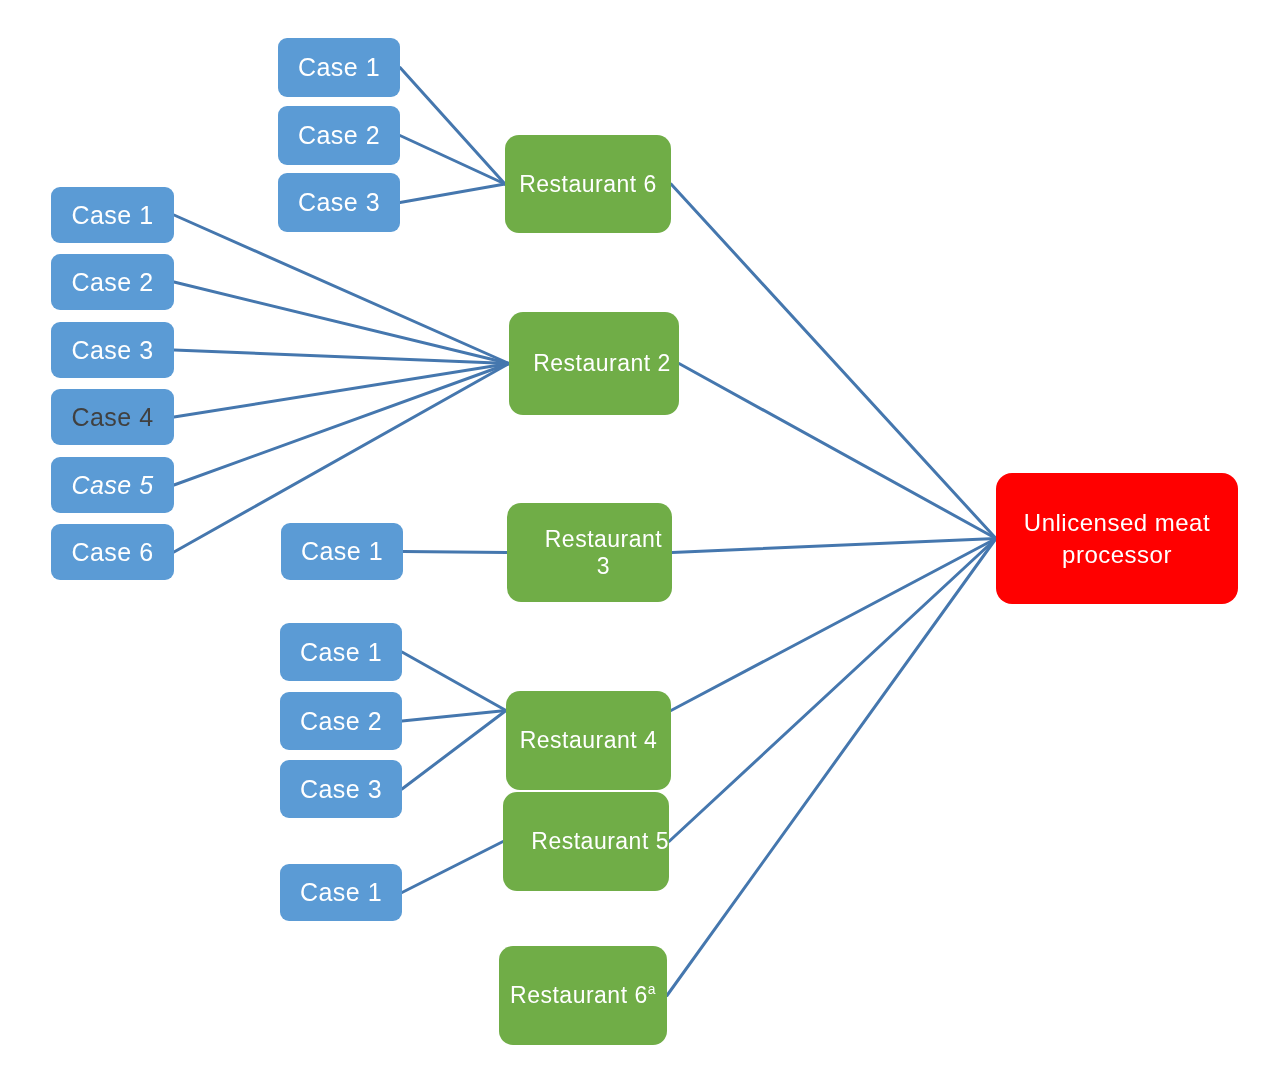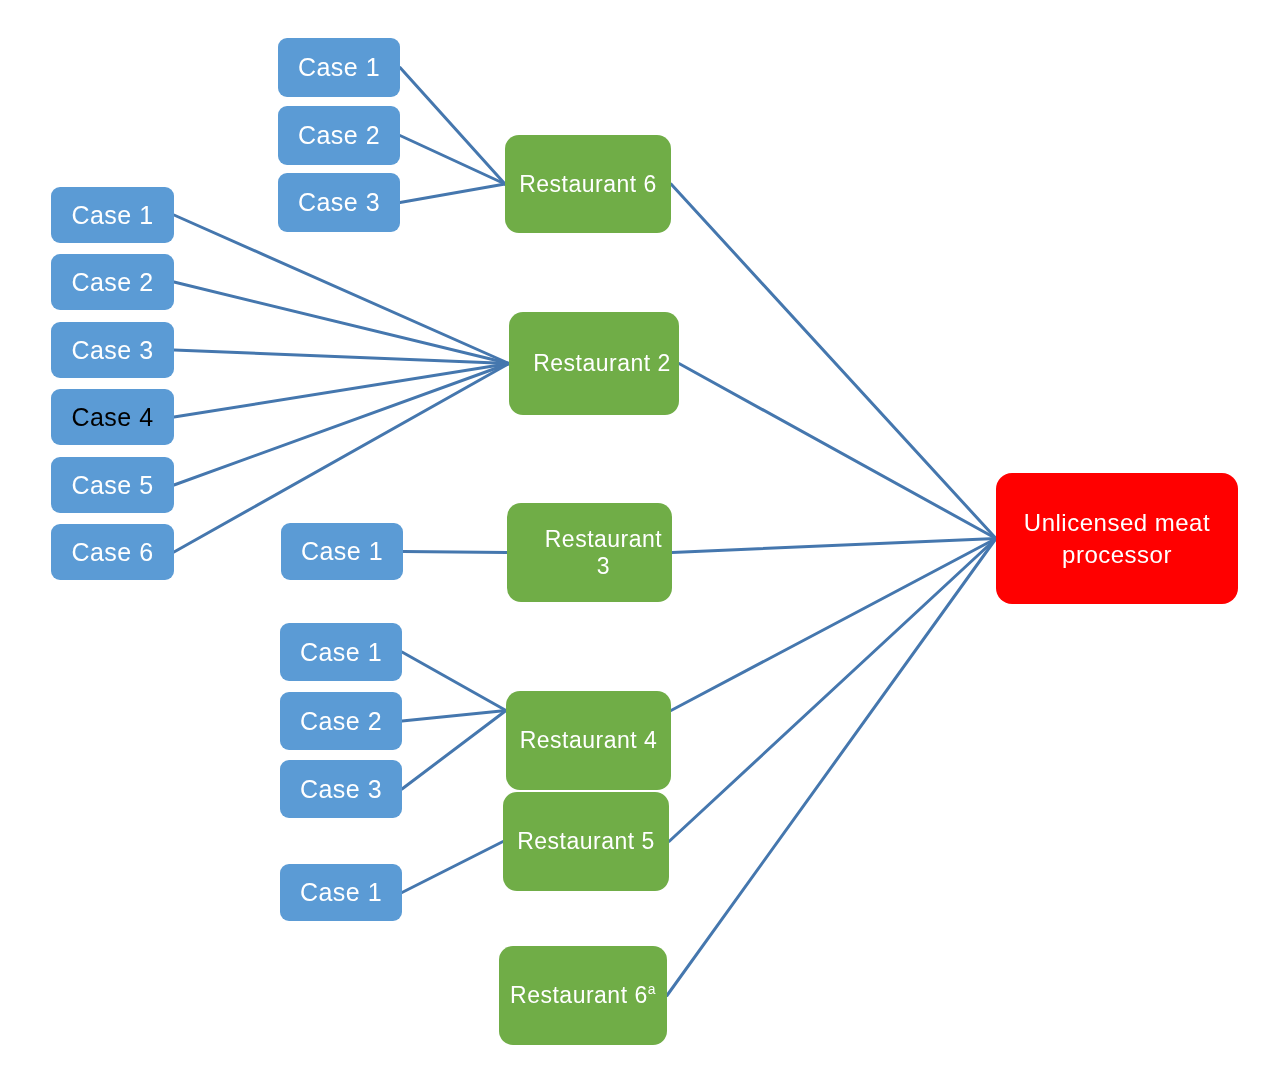--- a/index.html
+++ b/index.html
@@ -92,24 +92,24 @@
     </div>
     <div class="node case" style="left: 51px; top: 187px; width: 123px; height: 56px; color: rgb(255, 255, 255);">
       <span>Case 1</span>
     </div>
     <div class="node case" style="left: 51px; top: 254px; width: 123px; height: 56px; color: rgb(255, 255, 255);">
       <span>Case 2</span>
     </div>
     <div class="node case" style="left: 51px; top: 322px; width: 123px; height: 56px; color: rgb(255, 255, 255);">
       <span>Case 3</span>
     </div>
-    <div class="node case" style="left: 51px; top: 389px; width: 123px; height: 56px; color: #000000;">
+    <div class="node case" style="left: 51px; top: 389px; width: 123px; height: 56px; color: #404040;">
       <span>Case 4</span>
     </div>
-    <div class="node case" style="left: 51px; top: 457px; width: 123px; height: 56px; color: rgb(255, 255, 255);">
+    <div class="node case" style="left: 51px; top: 457px; width: 123px; height: 56px; color: rgb(255, 255, 255); font-style: italic;">
       <span>Case 5</span>
     </div>
     <div class="node case" style="left: 51px; top: 524px; width: 123px; height: 56px; color: rgb(255, 255, 255);">
       <span>Case 6</span>
     </div>
     <div class="node case" style="left: 281px; top: 523px; width: 122px; height: 57px; color: rgb(255, 255, 255);">
       <span>Case 1</span>
     </div>
     <div class="node case" style="left: 280px; top: 623px; width: 122px; height: 58px; color: rgb(255, 255, 255);">
       <span>Case 1</span>
@@ -128,21 +128,21 @@
     </div>
     <div class="node restaurant" style="left: 509px; top: 312px; width: 170px; height: 103px; color: rgb(255, 255, 255); padding-left: 16px;">
       <span>Restaurant 2</span>
     </div>
     <div class="node restaurant" style="left: 507px; top: 503px; width: 165px; height: 99px; color: rgb(255, 255, 255); padding-left: 28px;">
       <span>Restaurant 3</span>
     </div>
     <div class="node restaurant" style="left: 506px; top: 661px; width: 165px; height: 99px; color: rgb(255, 255, 255); margin-top: 30px;">
       <span>Restaurant 4</span>
     </div>
-    <div class="node restaurant" style="left: 503px; top: 792px; width: 166px; height: 99px; color: rgb(255, 255, 255);">
+    <div class="node restaurant" style="left: 503px; top: 792px; width: 166px; height: 99px; color: rgb(255, 255, 255); justify-content: flex-end;">
       <span>Restaurant 5</span>
     </div>
     <div class="node restaurant" style="left: 499px; top: 946px; width: 168px; height: 99px; color: rgb(255, 255, 255);">
       <span>Restaurant 6<sup>a</sup></span>
     </div>
     <div class="node processor" style="left: 996px; top: 473px; width: 242px; height: 131px; color: #ffffff;">
       <span>Unlicensed meat processor</span>
     </div>
   </div>
 

